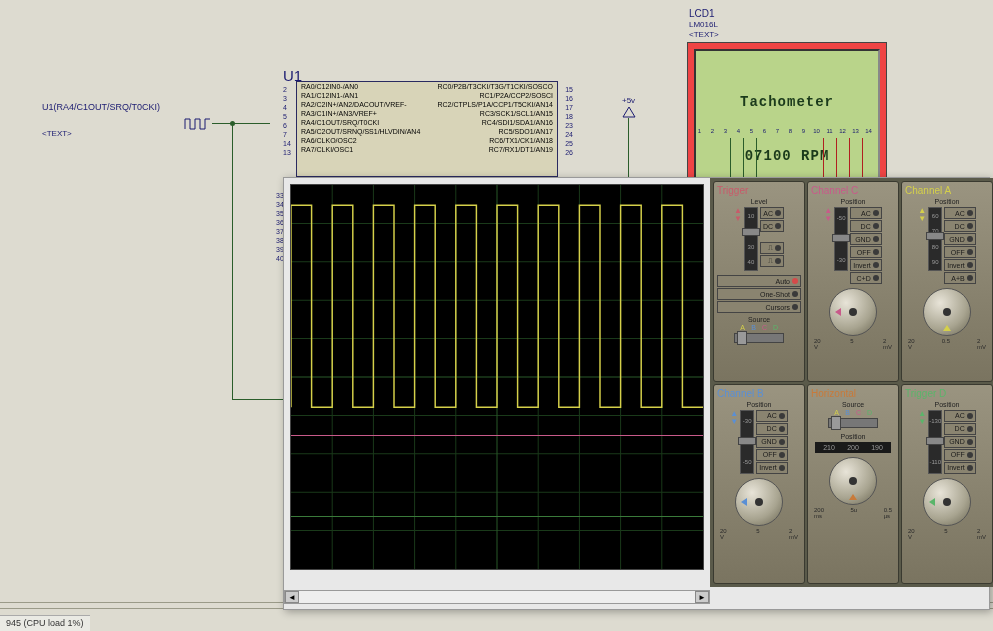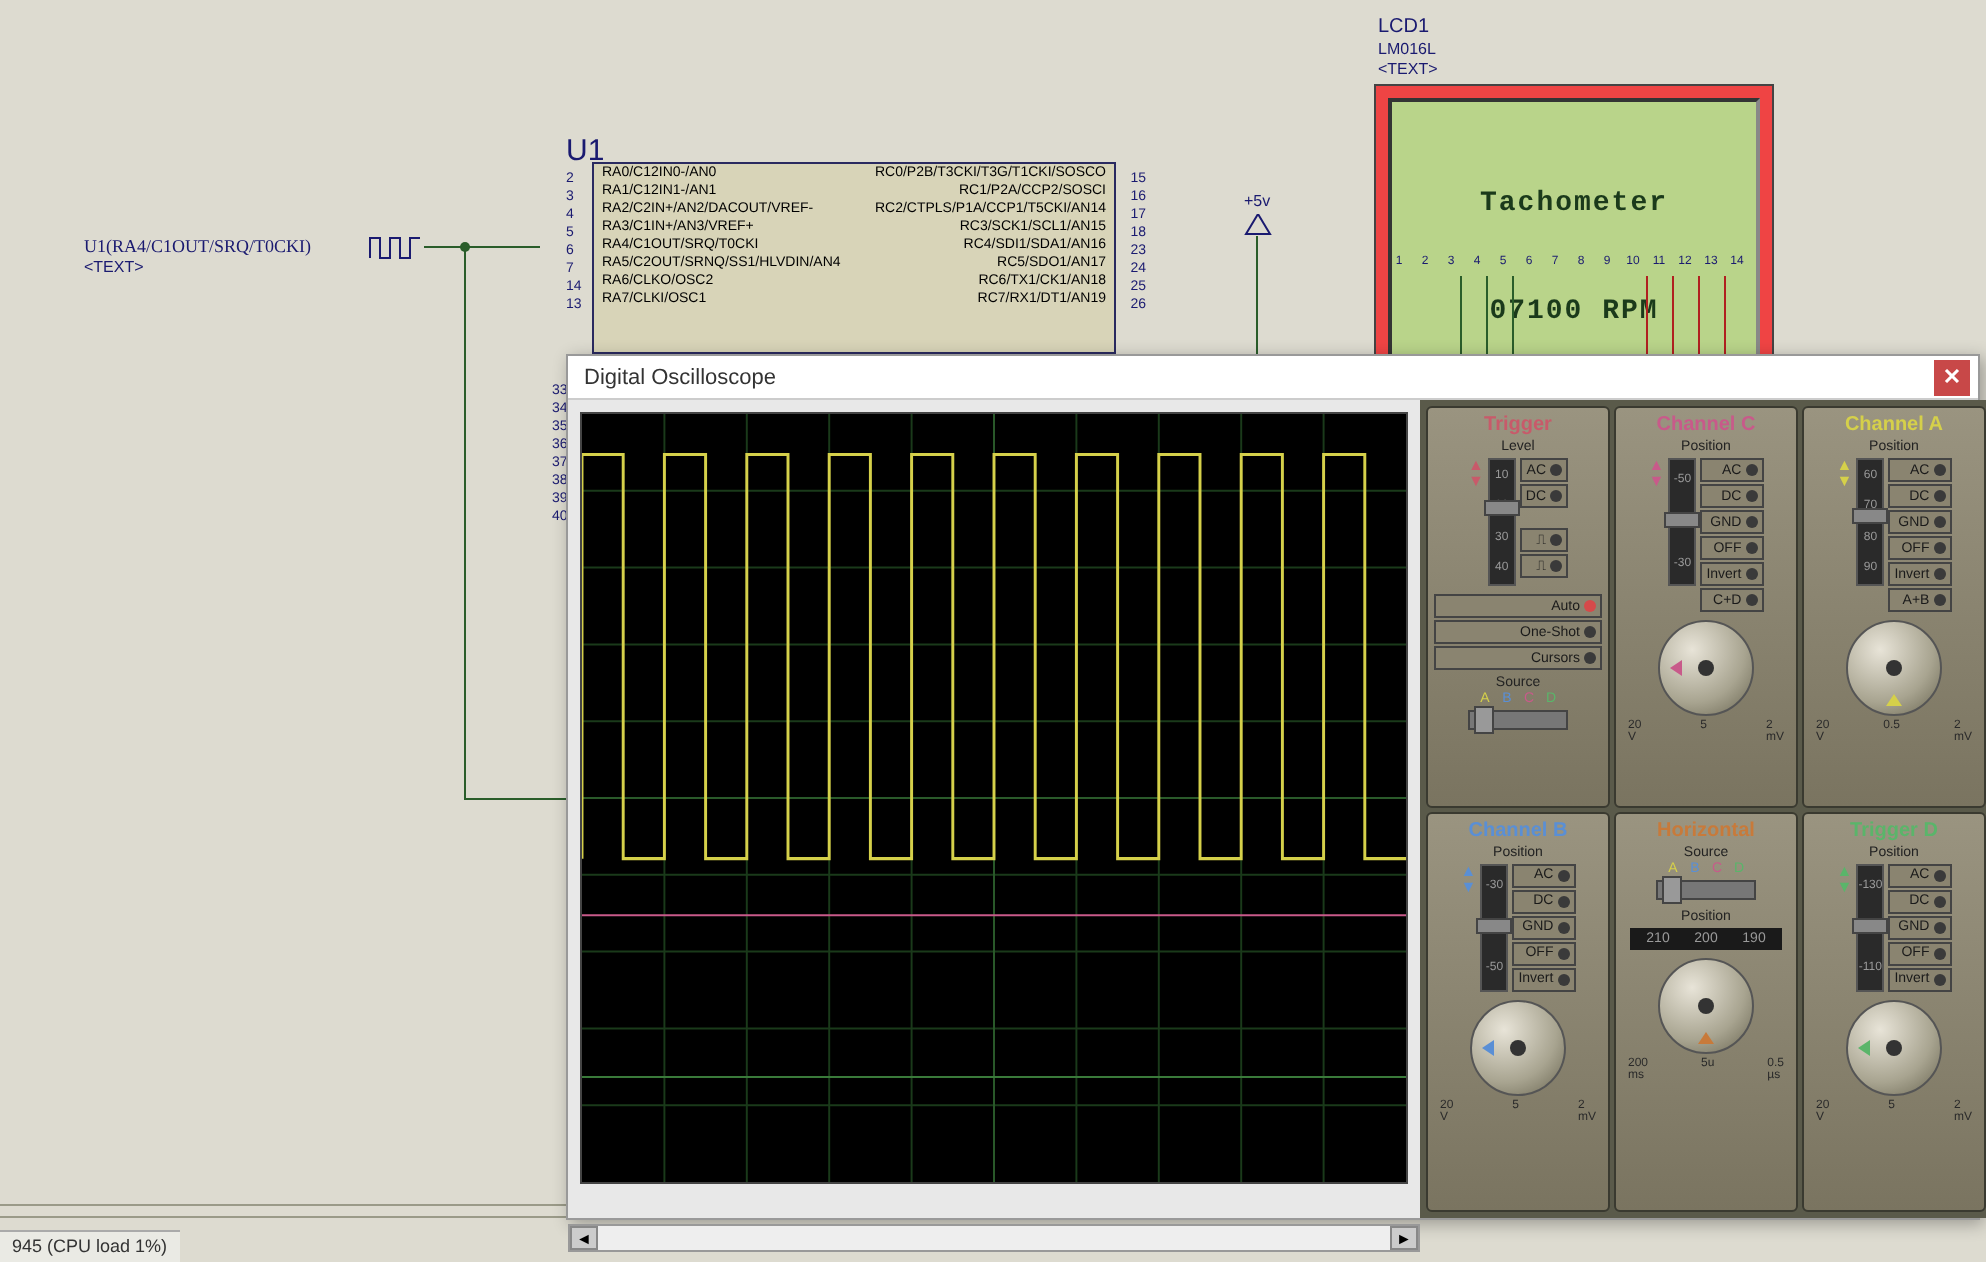--- a/index.html
+++ b/index.html
@@ -107,21 +107,21 @@
 .panels { flex: 1; display: grid; grid-template-columns: 92px 92px 92px; grid-template-rows: 1fr 1fr; gap: 2px; padding: 3px; background:#5A5A4A;}
 .panel {
   background: linear-gradient(#9A9480, #7A7460);
   border: 1px solid #3A3A30;
   border-radius: 3px;
   padding: 3px;
   display: flex; flex-direction: column;
   position: relative;
   font-size: 8px;
 }
-.panel-title { text-align: center; font-size: 10px; margin-bottom: 2px; font-weight: bold; }
+.panel-title { font-size: 10px; margin-bottom: 2px; }
 .panel-title.trigger { color: #C85A6A; }
 .panel-title.cha { color: #D5D04A; }
 .panel-title.chb { color: #5A8FD5; }
 .panel-title.chc { color: #C85A8A; }
 .panel-title.chd { color: #5AB56A; }
 .panel-title.horiz { color: #C87A3A; }
 .sub-label { font-size:7px; color:#222; text-align:center;}
 .knob {
   width: 48px; height: 48px;
   background: radial-gradient(circle at 35% 30%, #E8E4D8, #A8A490 60%, #686450);
@@ -171,21 +171,21 @@
 .rule-h{ position:absolute; height:1px; background:#9A9A88;}
 </style>
 </head>
 <body>
 
 <div class="canvas">
 
   <div class="rule-h" style="left:0;top:602px;width:993px;"></div>
   <div class="rule-h" style="left:0;top:608px;width:993px;"></div>
 
-  <div class="ref-label" style="left:42px; top:118px;font-family:Liberation Serif, serif;">U1(RA4/C1OUT/SRQ/T0CKI)</div>
+  <div class="ref-label" style="left:42px; top:102px;">U1(RA4/C1OUT/SRQ/T0CKI)</div>
   <div class="text-small" style="position:absolute;left:42px;top:129px;">&lt;TEXT&gt;</div>
   <div class="pulse-icon" style="position:absolute; left:184px; top:117px;">
     <svg width="28" height="14">
         <path d="M1 12 L1 2 L6 2 L6 12 L11 12 L11 2 L16 2 L16 12 L21 12 L21 2 L26 2"></path>
       </svg>
   </div>
 
   <div class="wire" style="left:212px;top:123px;width:58px;height:1px;"></div>
   <div class="wire" style="left:232px;top:123px;width:1px;height:277px;"></div>
   <div class="wire" style="left:232px;top:399px;width:52px;height:1px;"></div>
@@ -330,24 +330,20 @@
 
   <div class="wire" style="left:730px;top:138px;width:1px;height:42px;"></div>
   <div class="wire" style="left:743px;top:138px;width:1px;height:42px;"></div>
   <div class="wire" style="left:756px;top:138px;width:1px;height:42px;"></div>
   <div class="wire red" style="left:823px;top:138px;width:1px;height:42px;"></div>
   <div class="wire red" style="left:836px;top:138px;width:1px;height:42px;"></div>
   <div class="wire red" style="left:849px;top:138px;width:1px;height:42px;"></div>
   <div class="wire red" style="left:862px;top:138px;width:1px;height:42px;"></div>
 
   <div class="scope-window">
-    <div class="scope-title">
-      <span>Digital Oscilloscope</span>
-      <div class="close-btn">✕</div>
-    </div>
     <div class="scope-body">
       <div style="flex:0 0 426px; position:relative; padding:3px 3px 20px 3px;">
         <div class="scope-screen" style="height:100%;">
           <svg width="100%" height="100%" viewBox="0 0 420 380" preserveAspectRatio="none">
             <g class="grid">
               <line x1="0" y1="38" x2="420" y2="38"></line>
                 <line x1="0" y1="76" x2="420" y2="76"></line>
               <line x1="0" y1="114" x2="420" y2="114"></line>
                 <line x1="0" y1="152" x2="420" y2="152"></line>
               <line class="center" x1="0" y1="190" x2="420" y2="190"></line>

